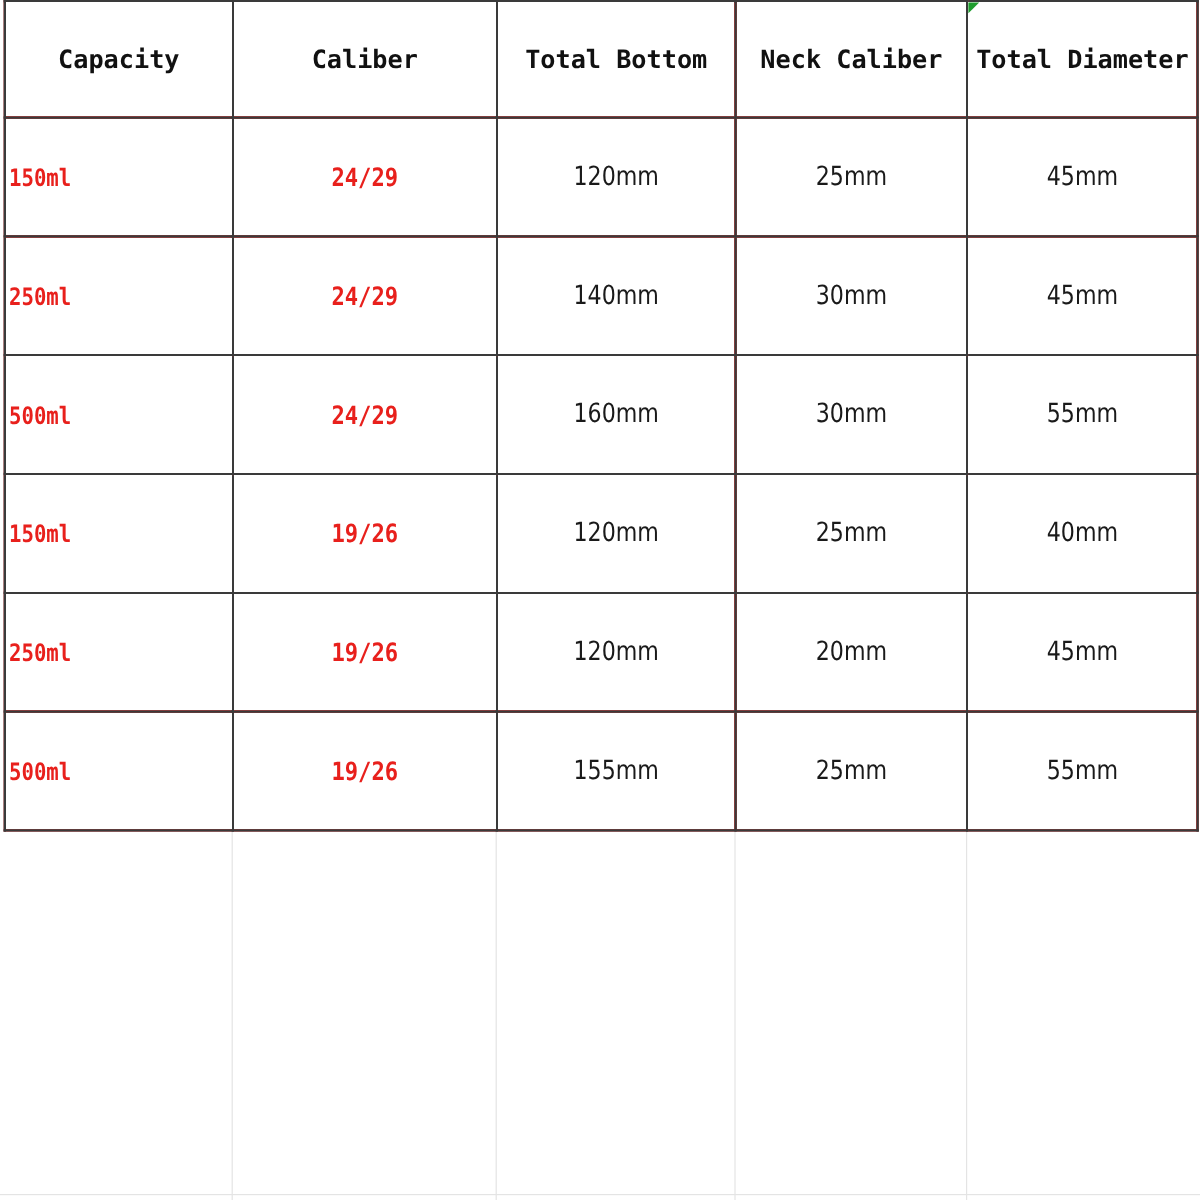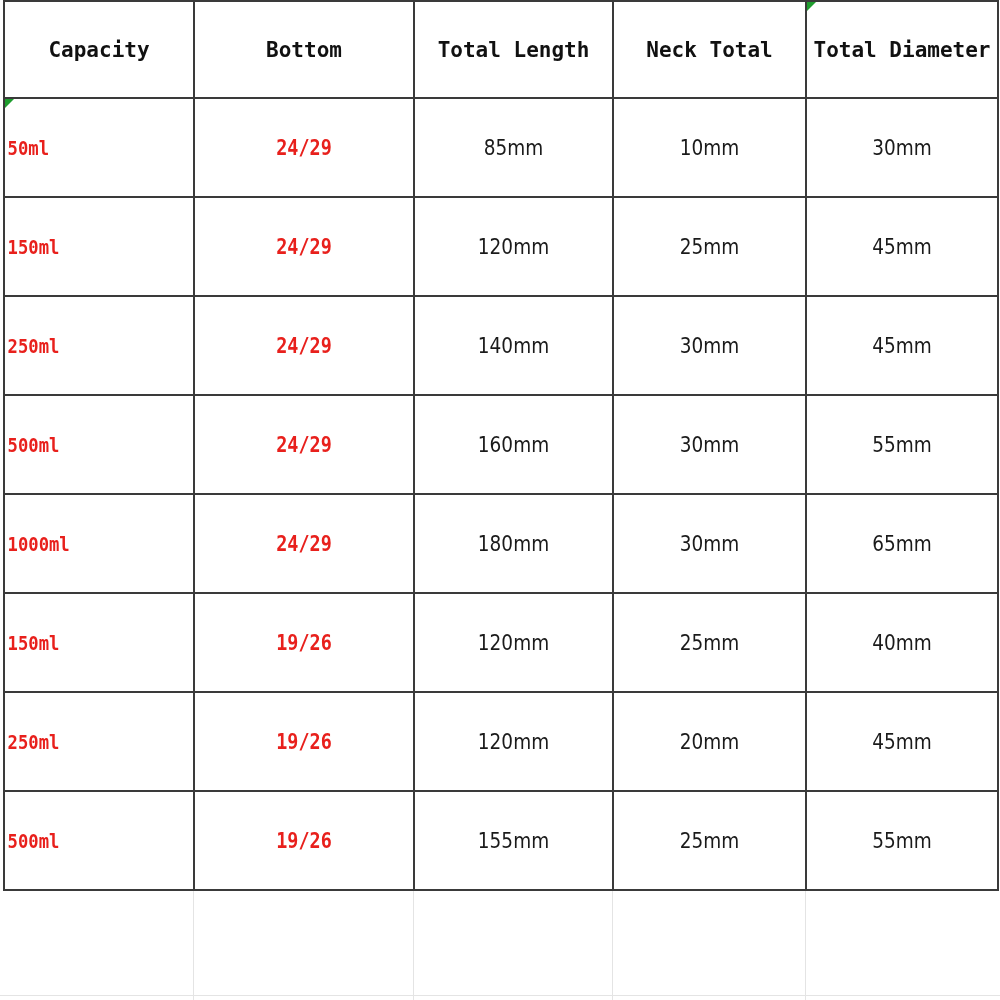--- a/index.html
+++ b/index.html
@@ -140,127 +140,92 @@
       <col class="c-total">
       <col class="c-neck">
       <col class="c-bottom">
     </colgroup>
     <thead>
       <tr class="header-row">
         <th>
           <span class="hdr-text">Capacity</span>
         </th>
         <th>
-          <span class="hdr-text">Bottom</span>
-        </th>
-        <th>
-          <span class="hdr-text">Total Length</span>
-        </th>
-        <th>
-          <span class="hdr-text">Neck Total</span>
+          <span class="hdr-text">Caliber</span>
+        </th>
+        <th>
+          <span class="hdr-text">Total Bottom</span>
+        </th>
+        <th>
+          <span class="hdr-text">Neck Caliber</span>
         </th>
         <th>
           <span class="err-flag"></span>
           <span class="hdr-text">Total Diameter</span>
         </th>
       </tr>
     </thead>
     <tbody>
 
-      <tr class="data-row">
-        <td>
-          <span class="err-flag"></span>
-          <span class="cap-text">50ml</span>
+
+
+      <tr class="data-row">
+        <td>
+          <span class="cap-text">150ml</span>
         </td>
         <td>
           <span class="cal-text">24/29</span>
         </td>
         <td>
-          <span class="val-text">85mm</span>
-        </td>
-        <td>
-          <span class="val-text">10mm</span>
+          <span class="val-text">120mm</span>
+        </td>
+        <td>
+          <span class="val-text">25mm</span>
+        </td>
+        <td>
+          <span class="val-text">45mm</span>
+        </td>
+      </tr>
+
+      <tr class="data-row">
+        <td>
+          <span class="cap-text">250ml</span>
+        </td>
+        <td>
+          <span class="cal-text">24/29</span>
+        </td>
+        <td>
+          <span class="val-text">140mm</span>
         </td>
         <td>
           <span class="val-text">30mm</span>
         </td>
-      </tr>
-
-
-      <tr class="data-row">
-        <td>
-          <span class="cap-text">150ml</span>
+        <td>
+          <span class="val-text">45mm</span>
+        </td>
+      </tr>
+
+      <tr class="data-row">
+        <td>
+          <span class="cap-text">500ml</span>
         </td>
         <td>
           <span class="cal-text">24/29</span>
         </td>
         <td>
-          <span class="val-text">120mm</span>
-        </td>
-        <td>
-          <span class="val-text">25mm</span>
-        </td>
-        <td>
-          <span class="val-text">45mm</span>
-        </td>
-      </tr>
-
-      <tr class="data-row">
-        <td>
-          <span class="cap-text">250ml</span>
-        </td>
-        <td>
-          <span class="cal-text">24/29</span>
-        </td>
-        <td>
-          <span class="val-text">140mm</span>
+          <span class="val-text">160mm</span>
         </td>
         <td>
           <span class="val-text">30mm</span>
         </td>
         <td>
-          <span class="val-text">45mm</span>
-        </td>
-      </tr>
-
-      <tr class="data-row">
-        <td>
-          <span class="cap-text">500ml</span>
-        </td>
-        <td>
-          <span class="cal-text">24/29</span>
-        </td>
-        <td>
-          <span class="val-text">160mm</span>
-        </td>
-        <td>
-          <span class="val-text">30mm</span>
-        </td>
-        <td>
           <span class="val-text">55mm</span>
         </td>
       </tr>
 
-      <tr class="data-row">
-        <td>
-          <span class="cap-text">1000ml</span>
-        </td>
-        <td>
-          <span class="cal-text">24/29</span>
-        </td>
-        <td>
-          <span class="val-text">180mm</span>
-        </td>
-        <td>
-          <span class="val-text">30mm</span>
-        </td>
-        <td>
-          <span class="val-text">65mm</span>
-        </td>
-      </tr>
 
       <tr class="data-row">
         <td>
           <span class="cap-text">150ml</span>
         </td>
         <td>
           <span class="cal-text">19/26</span>
         </td>
         <td>
           <span class="val-text">120mm</span>

